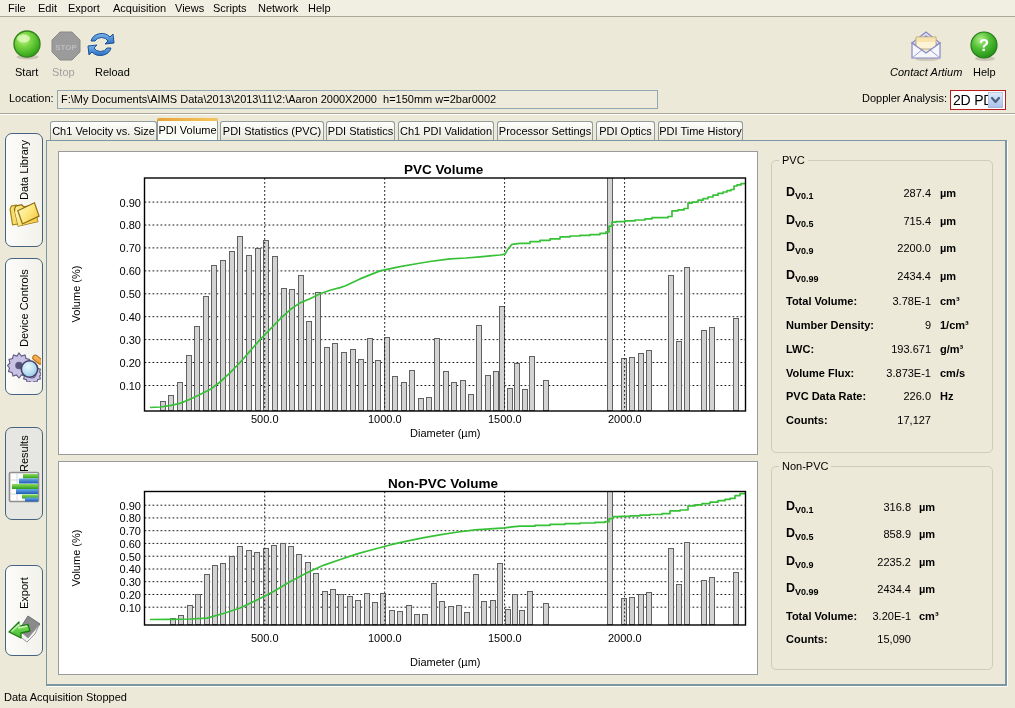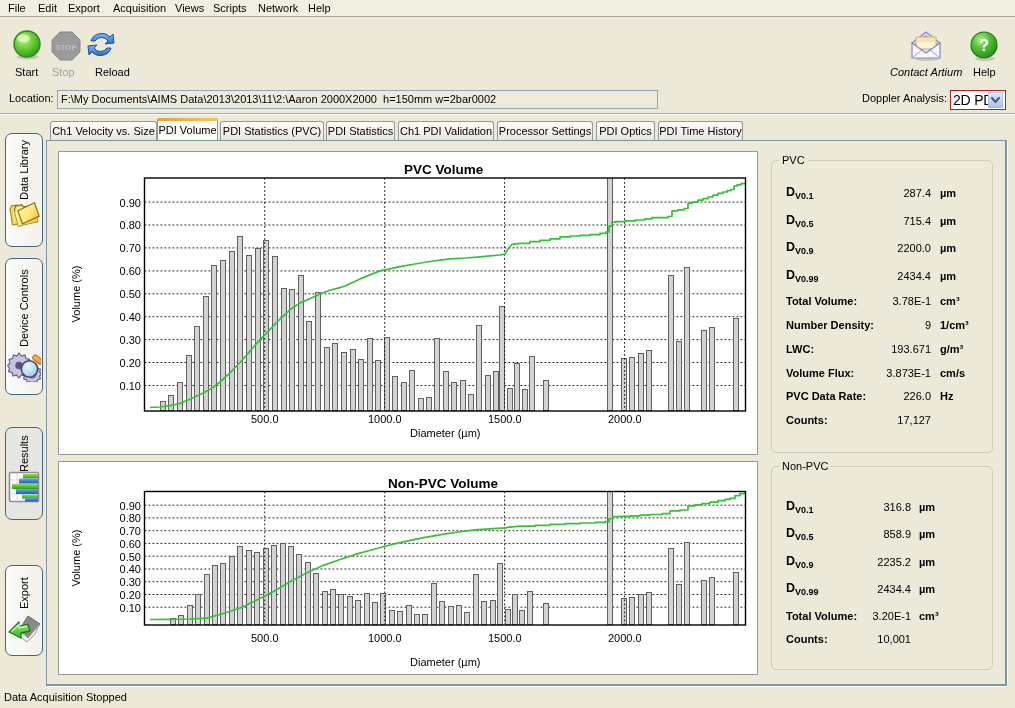--- a/index.html
+++ b/index.html
@@ -265,21 +265,21 @@
 <div class="dlab" style="top:553.5px;left:786px;"><b style="font-size:12.5px;">D</b><span class="dsub">V0.9</span></div>
 <div class="val" style="top:555.5px;right:104px;">2235.2</div>
 <div class="unit" style="top:555.5px;left:919px;">µm</div>
 <div class="dlab" style="top:581px;left:786px;"><b style="font-size:12.5px;">D</b><span class="dsub">V0.99</span></div>
 <div class="val" style="top:583px;right:104px;">2434.4</div>
 <div class="unit" style="top:583px;left:919px;">µm</div>
 <div class="slab" style="top:609.5px;left:786px;">Total Volume:</div>
 <div class="val" style="top:609.5px;right:104px;">3.20E-1</div>
 <div class="unit" style="top:609.5px;left:919px;">cm³</div>
 <div class="slab" style="top:633px;left:786px;">Counts:</div>
-<div class="val" style="top:633px;right:104px;">10,001</div>
+<div class="val" style="top:633px;right:104px;">15,090</div>
 
 <svg class="abs" style="left:0;top:0;pointer-events:none;" width="1015" height="708" viewBox="0 0 1015 708">
 <clipPath id="clip178">
       <rect x="144.5" y="178.0" width="601.0" height="233.0"></rect>
     </clipPath>
 <line x1="144.5" y1="385.5" x2="745.5" y2="385.5" stroke="#1c1c1c" stroke-width="1" stroke-dasharray="1.8,2.2"></line>
 <line x1="144.5" y1="362.5" x2="745.5" y2="362.5" stroke="#1c1c1c" stroke-width="1" stroke-dasharray="1.8,2.2"></line>
 <line x1="144.5" y1="339.6" x2="745.5" y2="339.6" stroke="#1c1c1c" stroke-width="1" stroke-dasharray="1.8,2.2"></line>
 <line x1="144.5" y1="316.7" x2="745.5" y2="316.7" stroke="#1c1c1c" stroke-width="1" stroke-dasharray="1.8,2.2"></line>
 <line x1="144.5" y1="293.8" x2="745.5" y2="293.8" stroke="#1c1c1c" stroke-width="1" stroke-dasharray="1.8,2.2"></line>

